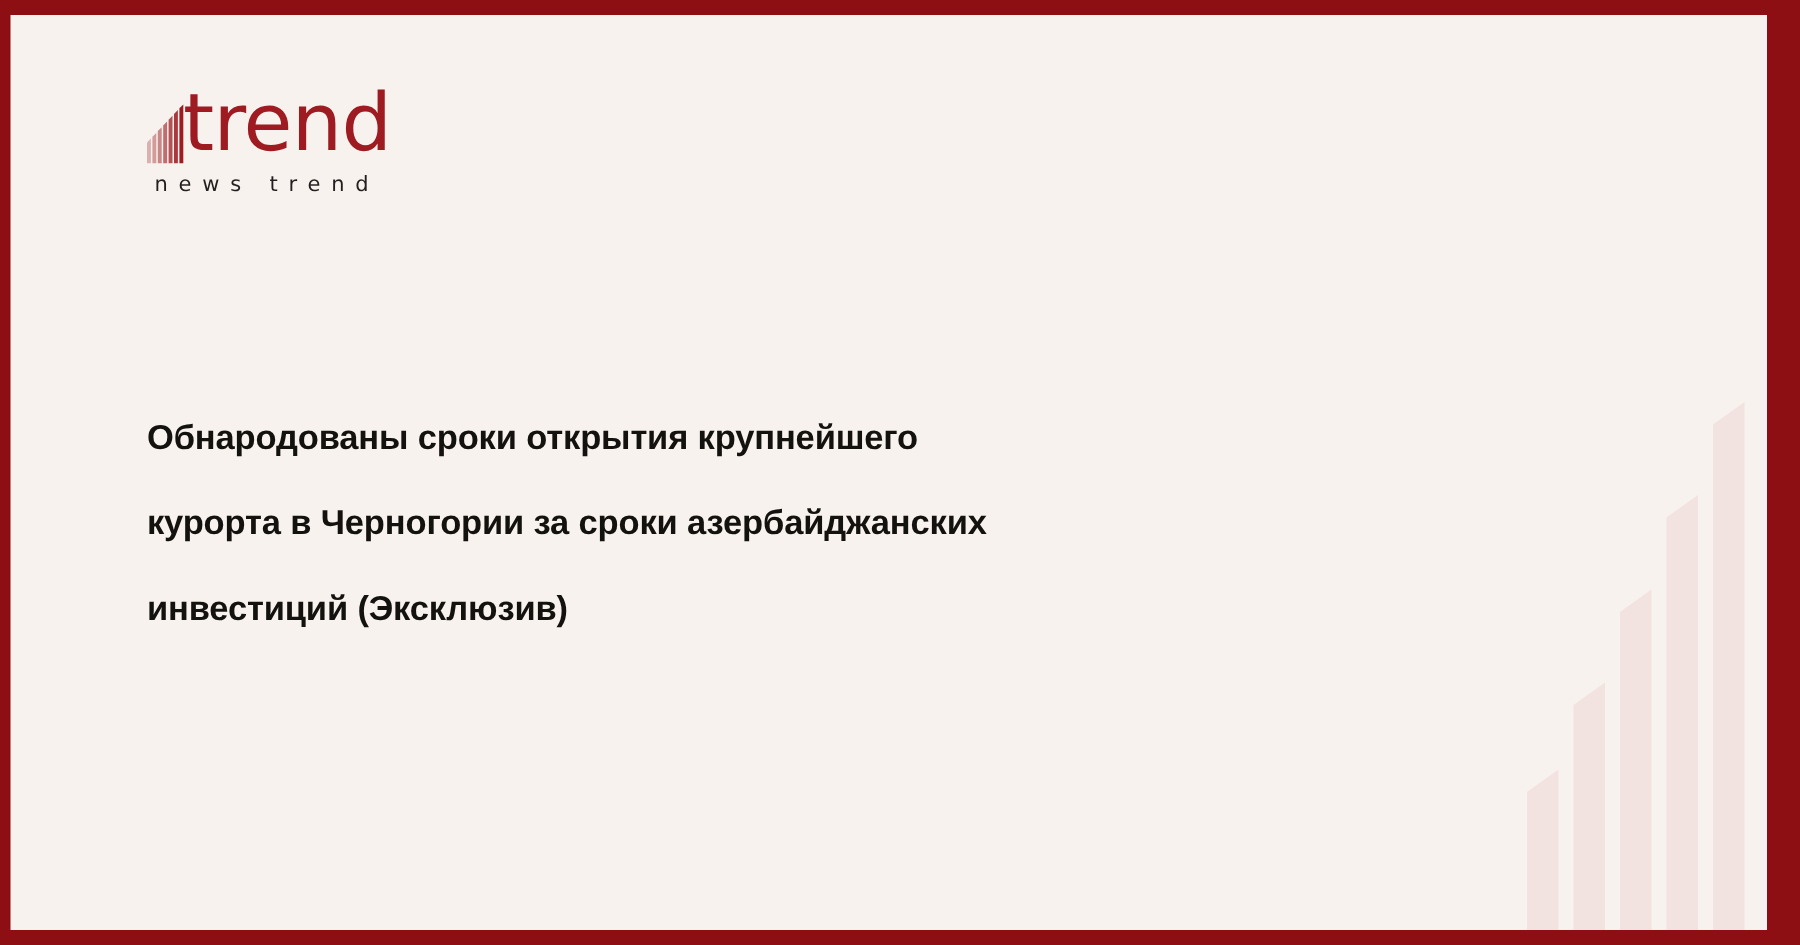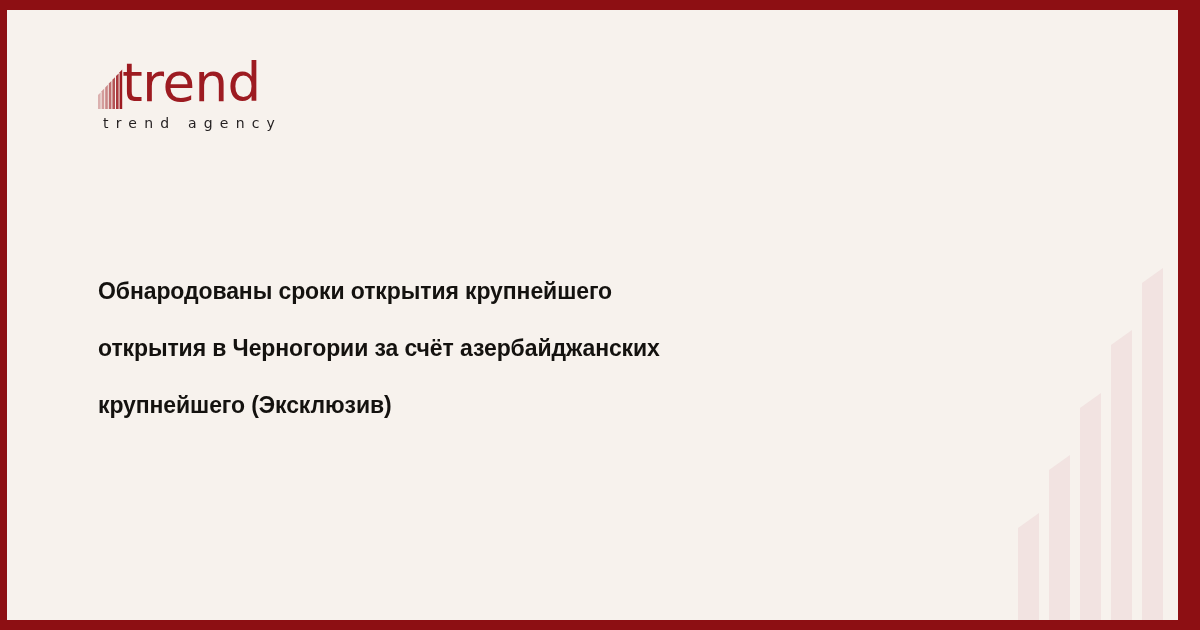--- a/index.html
+++ b/index.html
@@ -137,23 +137,23 @@
             <polygon points="3.6,30.2 6.2,27.6 6.2,48 3.6,48" fill="#9d1b21" opacity="0.40"></polygon>
             <polygon points="7.2,26.4 9.8,23.8 9.8,48 7.2,48" fill="#9d1b21" opacity="0.50"></polygon>
             <polygon points="10.8,22.6 13.4,20.0 13.4,48 10.8,48" fill="#9d1b21" opacity="0.62"></polygon>
             <polygon points="14.4,18.8 17.0,16.2 17.0,48 14.4,48" fill="#9d1b21" opacity="0.74"></polygon>
             <polygon points="18.0,15.0 20.6,12.4 20.6,48 18.0,48" fill="#9d1b21" opacity="0.86"></polygon>
             <polygon points="21.6,11.2 24.2,8.6 24.2,48 21.6,48" fill="#9d1b21" opacity="1"></polygon>
           </svg>
         </span>
         <span class="logo-word">trend</span>
       </div>
-      <div class="logo-sub">trend agency</div>
+      <div class="logo-sub">news trend</div>
     </div>
 
     <h1 class="headline">
       <span class="headline-line">Обнародованы сроки открытия крупнейшего</span>
-      <span class="headline-line">открытия в Черногории за счёт азербайджанских</span>
-      <span class="headline-line">крупнейшего (Эксклюзив)</span>
+      <span class="headline-line">курорта в Черногории за сроки азербайджанских</span>
+      <span class="headline-line">инвестиций (Эксклюзив)</span>
     </h1>
 
   </div>
 </div>
 
 </body></html>

